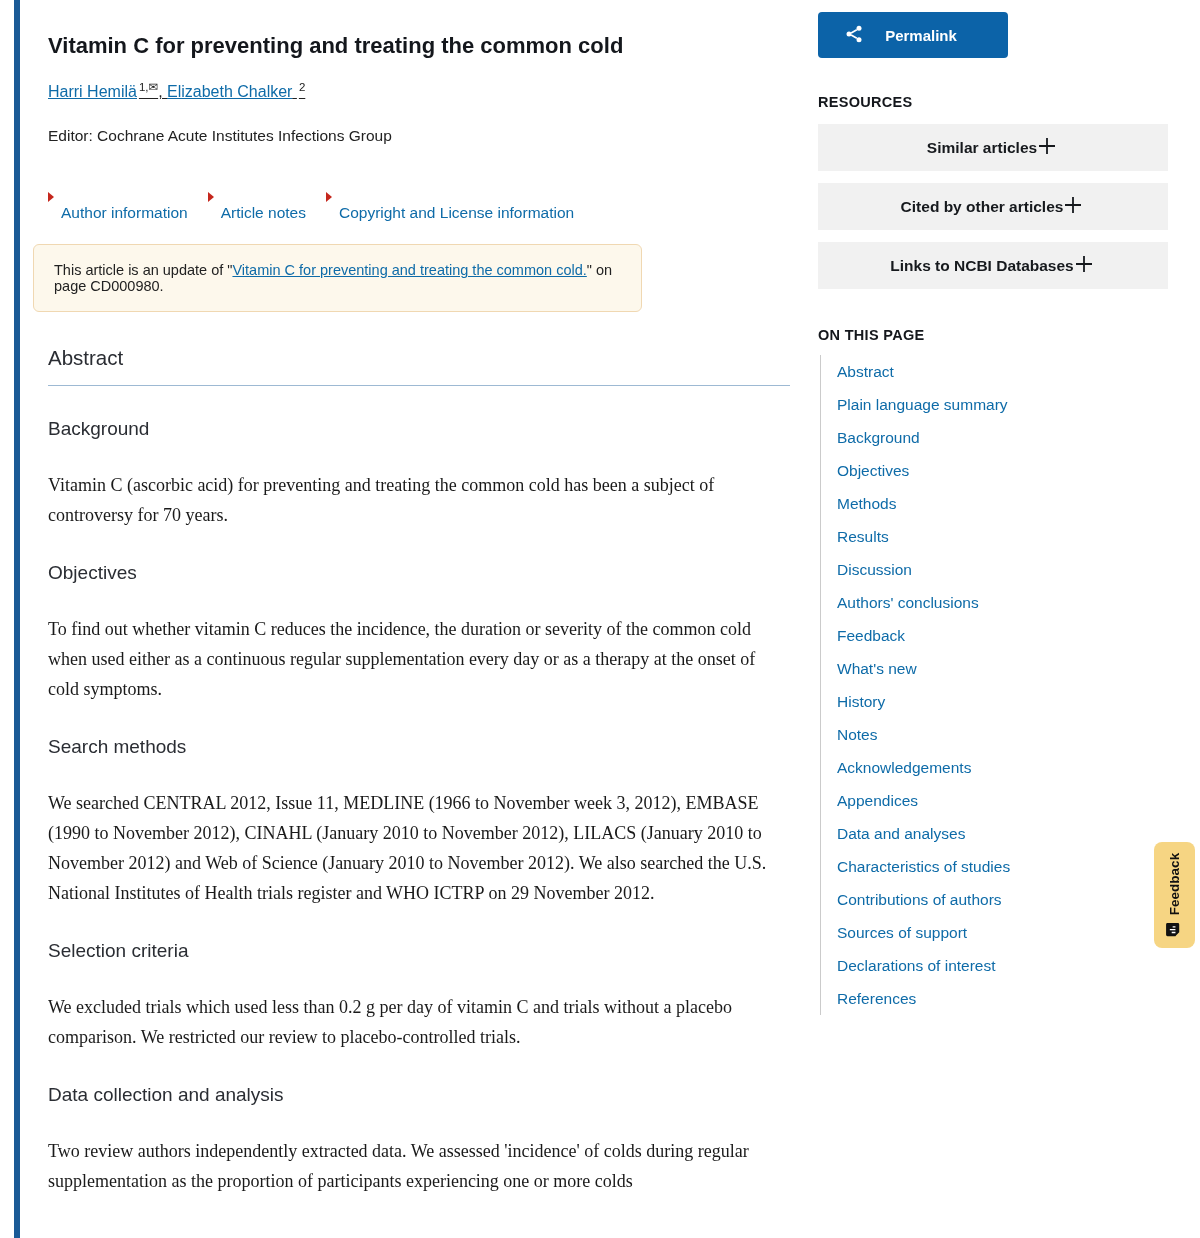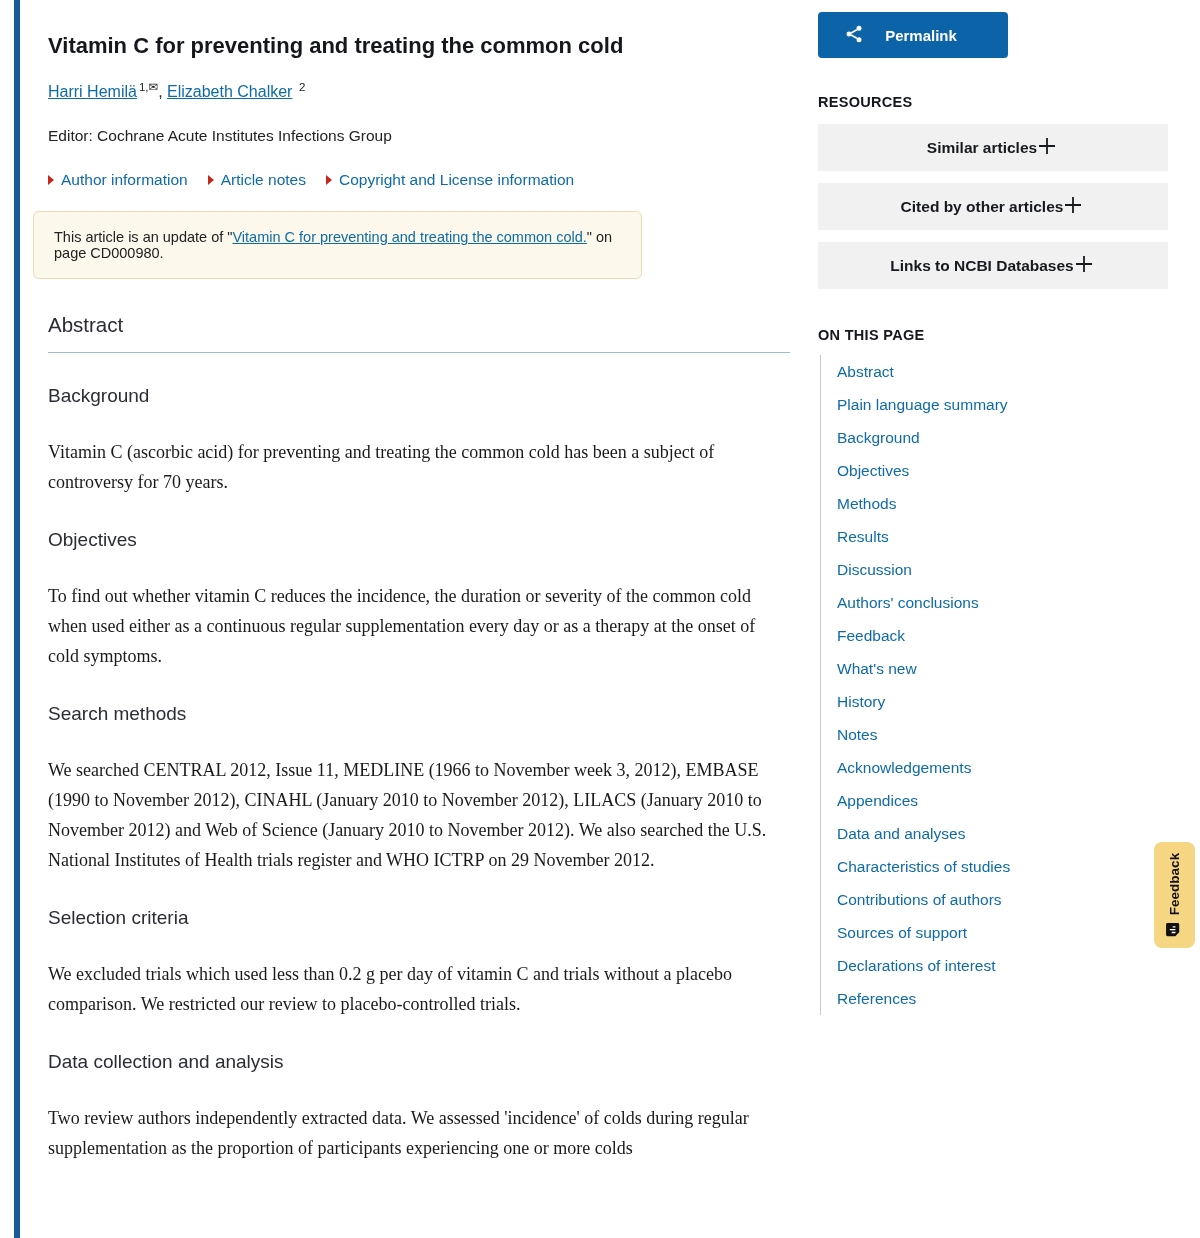--- a/index.html
+++ b/index.html
@@ -21,29 +21,29 @@
     width:1200px;height:1238px;overflow:hidden;position:relative;
     font-family:"Liberation Sans",sans-serif;color:var(--text-dark);
   }
   .left-bar{position:absolute;left:14px;top:0;bottom:0;width:6px;background:var(--bar-blue);}
   .page{display:flex;padding:12px 0 0 48px;}
   .content{width:742px;flex:0 0 742px;}
   .sidebar{width:350px;flex:0 0 350px;margin-left:28px;}
 
   
   h1.title{font-size:22px;line-height:28px;font-weight:700;color:#14171c;margin-top:20px;}
-  .authors{margin-top:20px;font-size:16px;color:#222;}
+  .authors{margin-top:20px;font-size:16px;color:#222;text-decoration:underline;}
   .authors a{color:var(--link-blue);text-decoration:underline;}
   .authors sup{font-size:11.5px;color:#222;margin-left:2px;}
   .editor{margin-top:26px;font-size:15.5px;color:#222;}
   .info-links{margin-top:26px;font-size:15.5px;display:flex;gap:20px;align-items:center;}
   .info-link{display:inline-flex;align-items:center;}
   .tri{display:inline-block;width:0;height:0;border-left:6px solid var(--arrow-red);
        border-top:5px solid transparent;border-bottom:5px solid transparent;margin-right:7px;}
-  .info-link a{color:var(--link-blue);text-decoration:none;}
+  .info-link a{color:var(--link-blue);text-decoration:none;margin-top:33px;}
   .ids{margin-top:14px;font-size:15.5px;color:#222;}
   .ids .gap{display:inline-block;width:10px;}
   .ids a{color:var(--link-blue);text-decoration:underline;}
 
   
   .notice{
     margin-top:22px;margin-left:-15px;width:609px;
     background:var(--notice-bg);border:1.5px solid var(--notice-border);border-radius:6px;
     padding:17px 20px;font-size:14.5px;color:#222;
   }

